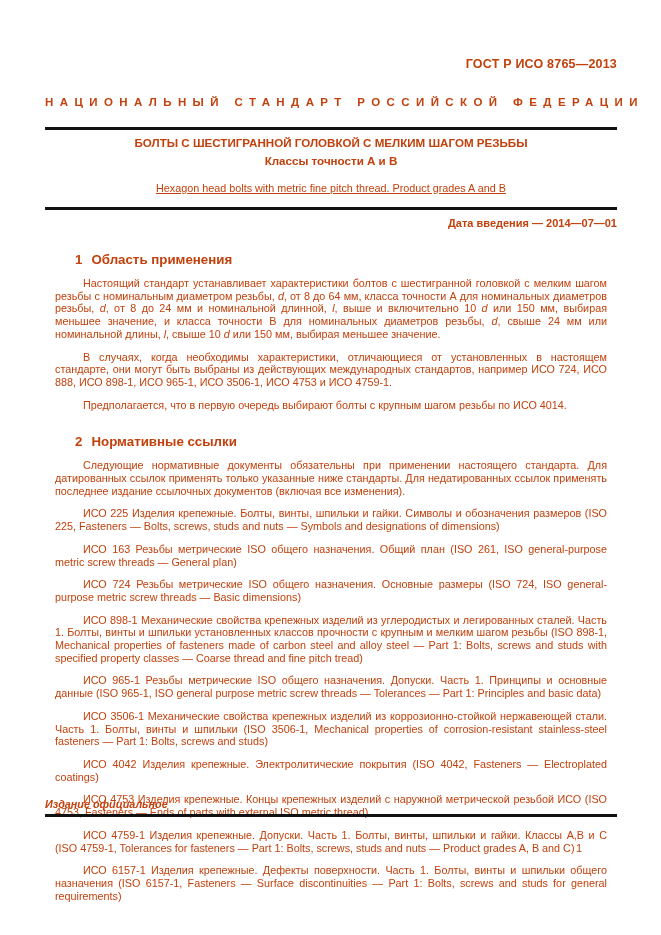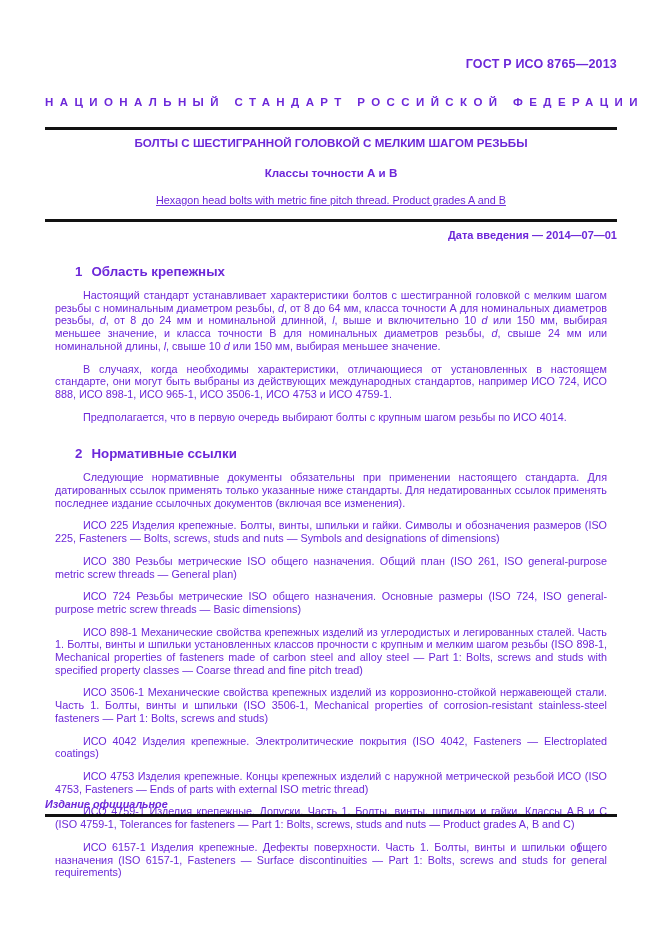--- a/index.html
+++ b/index.html
@@ -2,21 +2,21 @@
 <html lang="ru"><head>
 <meta charset="utf-8">
 <style>
   html,body { margin:0; padding:0; background:#e8e8e8; }
   .page {
     position:relative;
     width:661px; height:935px;
     margin:0 auto;
     background:#ffffff;
     font-family:"Liberation Sans", sans-serif;
-    color:#6d28d9;
+    color:#c2410c;
     overflow:hidden;
   }
   .content { position:absolute; left:45px; top:0; width:572px; }
 
   .doc-number {
     margin-top:57px;
     text-align:right;
     font-weight:bold;
     font-size:12.5px;
     letter-spacing:0.2px;
@@ -25,21 +25,21 @@
     margin-top:25px;
     font-weight:bold;
     font-size:11.5px;
     letter-spacing:6.4px;
     white-space:nowrap;
   }
   .rule-thick { margin-top:19px; height:3px; background:#121212; }
   .rule-thick-2 { margin-top:13px; height:3px; background:#121212; }
 
   .doc-title     { margin-top:6px; text-align:center; font-weight:bold; font-size:11.6px; }
-  .doc-subtitle  { margin-top:17px; text-align:center; font-weight:bold; font-size:11.6px; }
+  .doc-subtitle  { margin-top:5px; text-align:center; font-weight:bold; font-size:11.6px; }
   .doc-title-en  { margin-top:15px; text-align:center; font-size:10.8px;text-decoration:underline; }
 
   .effective-date {
     margin-top:7px;
     text-align:right;
     font-weight:bold;
     font-size:11px;
   }
 
   .sec-heading {
@@ -85,34 +85,35 @@
 
     <div class="doc-title">БОЛТЫ С ШЕСТИГРАННОЙ ГОЛОВКОЙ С МЕЛКИМ ШАГОМ РЕЗЬБЫ</div>
     <div class="doc-subtitle">Классы точности А и В</div>
     <div class="doc-title-en">Hexagon head bolts with metric fine pitch thread. Product grades A and B</div>
 
     <div class="rule-thick-2"></div>
 
     <div class="effective-date">Дата введения — 2014—07—01</div>
 
     <h2 class="sec-heading">
-      <span class="sec-num">1</span><span>Область крепежных</span>
+      <span class="sec-num">1</span><span>Область применения</span>
     </h2>
     <p class="body-p"><span>Настоящий стандарт устанавливает характеристики болтов с шестигранной головкой с мелким шагом резьбы с номинальным диаметром резьбы, </span><i>d</i><span>, от 8 до 64 мм, класса точности А для номинальных диаметров резьбы, </span><i>d</i><span>, от 8 до 24 мм и номинальной длинной, </span><i>l</i><span>, выше и включительно 10 </span><i>d</i><span> или 150 мм, выбирая меньшее значение, и класса точности В для номинальных диаметров резьбы, </span><i>d</i><span>, свыше 24 мм или номинальной длины, </span><i>l</i><span>, свыше 10 </span><i>d</i><span> или 150 мм, выбирая меньшее значение.</span></p>
     <p class="body-p"><span>В случаях, когда необходимы характеристики, отличающиеся от установленных в настоящем стандарте, они могут быть выбраны из действующих международных стандартов, например ИСО 724, ИСО 888, ИСО 898-1, ИСО 965-1, ИСО 3506-1, ИСО 4753 и ИСО 4759-1.</span></p>
     <p class="body-p"><span>Предполагается, что в первую очередь выбирают болты с крупным шагом резьбы по ИСО 4014.</span></p>
 
     <h2 class="sec-heading">
       <span class="sec-num">2</span><span>Нормативные ссылки</span>
     </h2>
     <p class="body-p"><span>Следующие нормативные документы обязательны при применении настоящего стандарта. Для датированных ссылок применять только указанные ниже стандарты. Для недатированных ссылок применять последнее издание ссылочных документов (включая все изменения).</span></p>
     <p class="body-p"><span>ИСО 225 Изделия крепежные. Болты, винты, шпильки и гайки. Символы и обозначения размеров (ISO 225, Fasteners — Bolts, screws, studs and nuts — Symbols and designations of dimensions)</span></p>
-    <p class="body-p"><span>ИСО 380 Резьбы метрические ISO общего назначения. Общий план (ISO 261, ISO general-purpose metric screw threads — General plan)</span></p>
+    <p class="body-p"><span>ИСО 163 Резьбы метрические ISO общего назначения. Общий план (ISO 261, ISO general-purpose metric screw threads — General plan)</span></p>
     <p class="body-p"><span>ИСО 724 Резьбы метрические ISO общего назначения. Основные размеры (ISO 724, ISO general-purpose metric screw threads — Basic dimensions)</span></p>
     <p class="body-p"><span>ИСО 898-1 Механические свойства крепежных изделий из углеродистых и легированных сталей. Часть 1. Болты, винты и шпильки установленных классов прочности с крупным и мелким шагом резьбы (ISO 898-1, Mechanical properties of fasteners made of carbon steel and alloy steel — Part 1: Bolts, screws and studs with specified property classes — Coarse thread and fine pitch tread)</span></p>
+    <p class="body-p"><span>ИСО 965-1 Резьбы метрические ISO общего назначения. Допуски. Часть 1. Принципы и основные данные (ISO 965-1, ISO general purpose metric screw threads — Tolerances — Part 1: Principles and basic data)</span></p>
     <p class="body-p"><span>ИСО 3506-1 Механические свойства крепежных изделий из коррозионно-стойкой нержавеющей стали. Часть 1. Болты, винты и шпильки (ISO 3506-1, Mechanical properties of corrosion-resistant stainless-steel fasteners — Part 1: Bolts, screws and studs)</span></p>
     <p class="body-p"><span>ИСО 4042 Изделия крепежные. Электролитические покрытия (ISO 4042, Fasteners — Electroplated coatings)</span></p>
     <p class="body-p"><span>ИСО 4753 Изделия крепежные. Концы крепежных изделий с наружной метрической резьбой ИСО (ISO 4753, Fasteners — Ends of parts with external ISO metric thread)</span></p>
     <p class="body-p"><span>ИСО 4759-1 Изделия крепежные. Допуски. Часть 1. Болты, винты, шпильки и гайки. Классы А,В и С (ISO 4759-1, Tolerances for fasteners — Part 1: Bolts, screws, studs and nuts — Product grades A, B and C)</span></p>
     <p class="body-p"><span>ИСО 6157-1 Изделия крепежные. Дефекты поверхности. Часть 1. Болты, винты и шпильки общего назначения (ISO 6157-1, Fasteners — Surface discontinuities — Part 1: Bolts, screws and studs for general requirements)</span></p>
 
   </div>
 
   <div class="footer-rule"></div>
   <div class="official-edition">Издание официальное</div>

